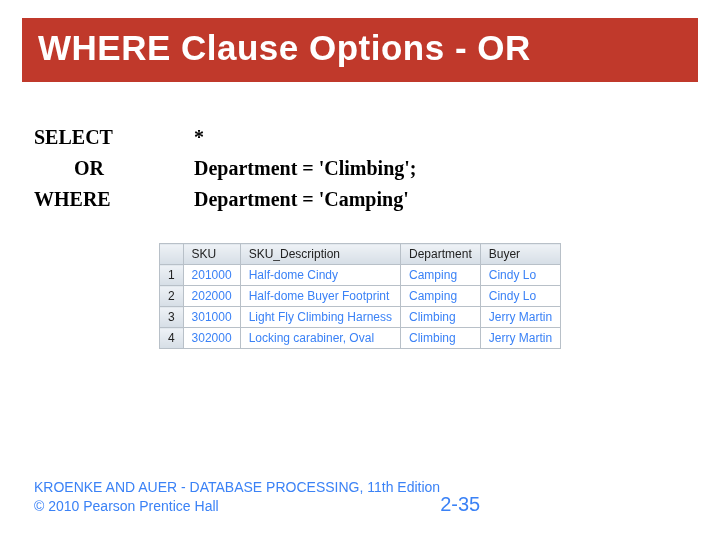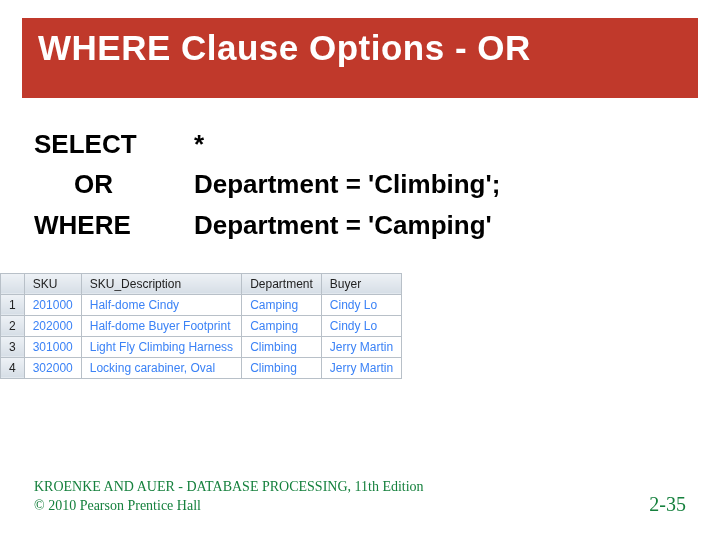--- a/index.html
+++ b/index.html
@@ -1,42 +1,43 @@
 <!DOCTYPE html>
 <html><head>
 <meta charset="utf-8">
 <style>
   * { margin: 0; padding: 0; box-sizing: border-box; }
   html, body { width: 720px; height: 540px; background: #fff; font-family: Arial, Helvetica, sans-serif; }
   .slide { width: 720px; height: 540px; position: relative; padding: 0; }
   .title-bar {
     background: #c0392b;
     margin: 18px 22px 0 22px;
-    padding: 10px 16px 30px 16px;
+    padding: 10px 16px 14px 16px;
   }
   .title-bar h1 {
     color: #fff;
     font-size: 35px;
     font-weight: bold;
     letter-spacing: 0.5px;
   }
   .sql-block {
-    margin: 26px 34px 0 34px;
-    font-family: Liberation Sans, sans-serif;
-    font-size: 26px;
+    margin: 40px 34px 0 34px;
+    font-family: Liberation Serif, serif;
+    font-size: 20px;
     font-weight: bold;
     color: #000;
     line-height: 1.55;
   }
   .sql-row { display: flex; }
   .sql-kw { width: 160px; flex: none; }
   .sql-ind { padding-left: 40px; width: 160px; flex: none; }
   .result-table-wrap {
     margin: 28px 0 0 0;
     display: flex;
+    justify-content: center;
   }
   table.result {
     border-collapse: collapse;
     font-family: Tahoma, Arial, sans-serif;
     font-size: 12px;
     background: #fff;
   }
   table.result th, table.result td {
     border: 1px solid #b8c0c8;
     text-align: left;
@@ -60,25 +61,24 @@
     text-align: center;
     color: #222;
     width: 22px;
   }
   .footer {
     position: absolute;
     left: 34px;
     bottom: 42px;
     right: 34px;
     display: flex;
-    justify-content: space-between;
     align-items: flex-end;
-    font-family: Liberation Serif, serif;
+    font-family: Liberation Sans, sans-serif;
     font-size: 14px;
-    color: #15803d;
+    color: #3b82f6;
   }
   .footer-left { line-height: 1.35; }
   .page-num { font-size: 20px; }
 </style>
 </head>
 <body>
 
 <div class="slide">
 
   <div class="title-bar">

